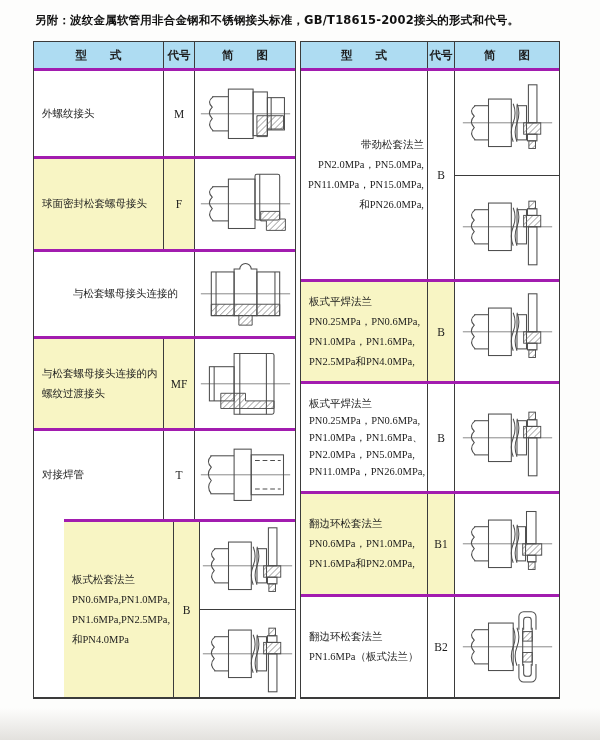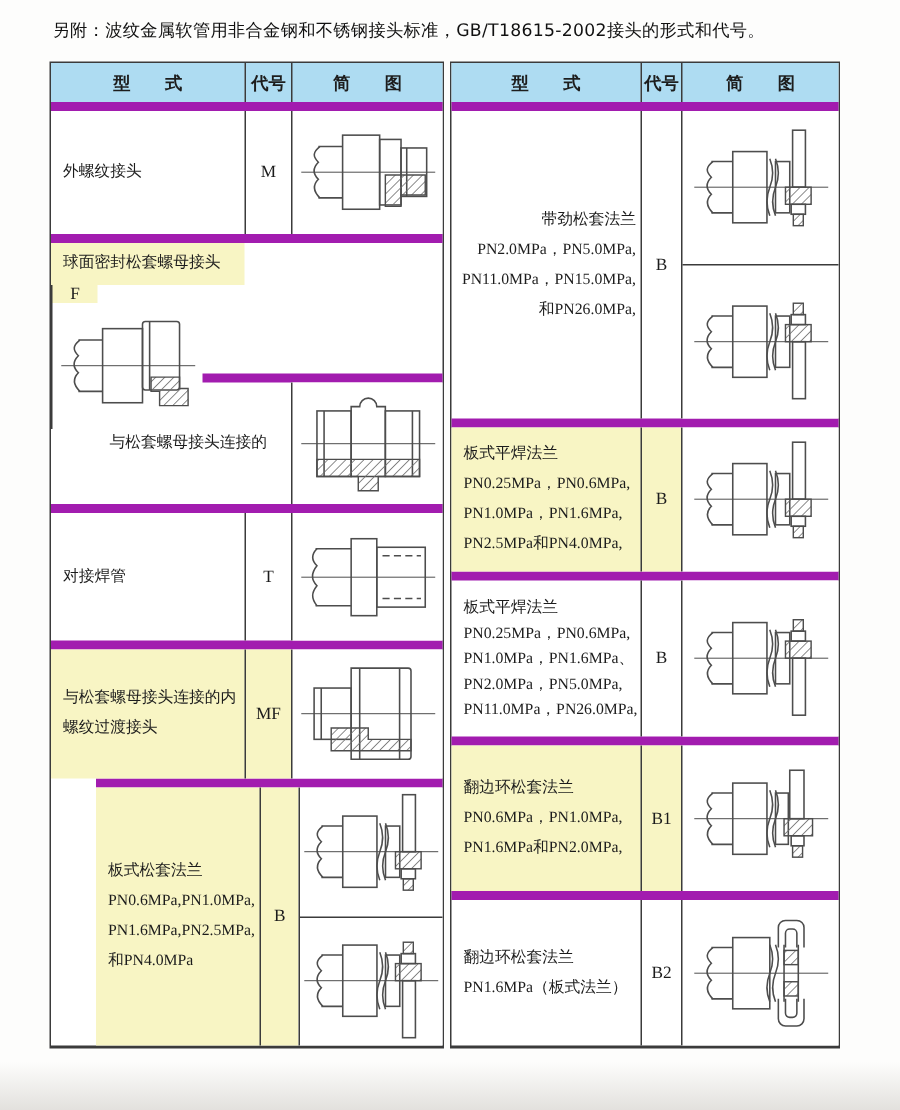--- a/index.html
+++ b/index.html
@@ -4,27 +4,27 @@
 <style>
   * { box-sizing: border-box; margin: 0; padding: 0; }
   html,body { width:600px; height:740px; }
   body {
     font-family: "Liberation Serif", "DejaVu Serif", serif;
     background:#fff;
   }
   .page { position:relative; width:600px; height:740px; background:#fdfdfc; overflow:hidden; }
   .caption {
     position:absolute; left:35px; top:13px;
-    font-size:11.5px; font-weight:normal; color:#111;
+    font-size:11.5px; font-weight:bold; color:#111;
     font-family:"DejaVu Sans","Liberation Sans",sans-serif;
     letter-spacing:0.2px; white-space:nowrap;
   }
   .tbl { position:absolute; border:1px solid #3b3b3b; border-bottom-width:2px; background:#fff; }
   .tr { display:flex; }
-  .tr + .tr { border-top:6px solid #a21caf; }
+  .tr + .tr { border-top:3px solid #a21caf; }
   .td, .th { height:100%; }
   .td + .td, .th + .th { border-left:1px solid #3b3b3b; }
   .th {
     background:var(--header-bg,#aedcf2);
     display:flex; align-items:center; justify-content:center;
     font-size:11.5px; font-weight:bold; color:#1d1d1d;
   }
   .td-type {
     padding:4px 3px 4px 8px;
     display:flex; flex-direction:column; justify-content:center;
@@ -80,21 +80,21 @@
                 <line class="ln" x1="15" y1="62" x2="32" y2="62"></line>
                 <rect class="ln" x="32" y="18" width="26" height="52"></rect>
                 <rect class="ln" x="58" y="21" width="15" height="46"></rect>
                 <rect class="ln" x="73" y="27" width="18" height="34"></rect>
                 <line class="ln" x1="77" y1="27" x2="77" y2="61"></line>
                 <path class="ht" d="M62 46 h28 v14 h-17 v8 h-11 z"></path>
               </svg>
             </div>
           </div>
         </div>
-        <div class="tr" style="height: 93px; flex-direction: column;">
+        <div class="tr" style="height: 93px;">
           <div class="td td-type hl" style="width: 129px;">
             <div class="type-line">球面密封松套螺母接头</div>
           </div>
           <div class="td td-code hl" style="width: 31px;">F</div>
           <div class="td td-dia" style="width: 101px;">
             <div class="dia-box">
               <svg class="dia" viewBox="0 0 100 88">
                 <line class="cl" x1="3" y1="44" x2="97" y2="44"></line>
                 <path class="ln" d="M16 26 C11 30 11 33 15 37 C11 41 11 45 15 49 C11 53 11 57 16 62"></path>
                 <line class="ln" x1="15" y1="26" x2="32" y2="26"></line>
@@ -114,60 +114,60 @@
           <div class="td td-dia" style="width: 101px;">
             <div class="dia-box">
               <svg class="dia" viewBox="0 0 100 88">
                 <line class="cl" x1="3" y1="44" x2="97" y2="44"></line>
                 <rect class="ln" x="14" y="21" width="24" height="46"></rect>
                 <line class="ln" x1="19" y1="21" x2="19" y2="67"></line>
                 <path class="ln" d="M38 18 h6 a6 6 0 0 1 12 0 h6 v49 h-24 z"></path>
                 <rect class="ln" x="62" y="21" width="24" height="46"></rect>
                 <line class="ln" x1="81" y1="21" x2="81" y2="67"></line>
                 <path class="ht" d="M14 55 h72 v12 h-29 v10 h-14 v-10 h-29 z"></path>
+              </svg>
+            </div>
+          </div>
+        </div>
+        <div class="tr" style="height: 92px;">
+          <div class="td td-type hl" style="width: 129px;">
+            <div class="type-line">与松套螺母接头连接的内</div>
+            <div class="type-line">螺纹过渡接头</div>
+          </div>
+          <div class="td td-code hl" style="width: 31px;">MF</div>
+          <div class="td td-dia" style="width: 101px;">
+            <div class="dia-box">
+              <svg class="dia" viewBox="0 0 100 88">
+                <line class="cl" x1="3" y1="44" x2="97" y2="44"></line>
+                <rect class="ln" x="12" y="26" width="26" height="36"></rect>
+                <line class="ln" x1="17" y1="26" x2="17" y2="62"></line>
+                <path class="ln" d="M38 12 h40 a2 2 0 0 1 2 2 v60 a2 2 0 0 1 -2 2 h-40 z"></path>
+                <line class="ln" x1="44" y1="12" x2="44" y2="76"></line>
+                <line class="ln" x1="72" y1="12" x2="72" y2="76"></line>
+                <path class="ht" d="M24 54 h26 v8 h30 v8 h-56 z"></path>
               </svg>
             </div>
           </div>
         </div>
         <div class="tr" style="height: 91px;">
           <div class="td td-type" style="width: 129px;">
             <div class="type-line">对接焊管</div>
           </div>
           <div class="td td-code" style="width: 31px;">T</div>
           <div class="td td-dia" style="width: 101px;">
             <div class="dia-box">
               <svg class="dia" viewBox="0 0 100 88">
                 <line class="cl" x1="3" y1="44" x2="97" y2="44"></line>
                 <path class="ln" d="M14 24 C10 28 10 32 14 36 C10 41 10 46 14 50 C10 55 10 59 14 64"></path>
                 <line class="ln" x1="13" y1="24" x2="38" y2="24"></line>
                 <line class="ln" x1="13" y1="64" x2="38" y2="64"></line>
                 <rect class="ln" x="38" y="17" width="18" height="54"></rect>
                 <rect class="ln" x="56" y="23" width="34" height="42"></rect>
                 <line class="ln" stroke-dasharray="5 3" x1="60" y1="29" x2="87" y2="29"></line>
                 <line class="ln" stroke-dasharray="5 3" x1="60" y1="59" x2="87" y2="59"></line>
-              </svg>
-            </div>
-          </div>
-        </div>
-        <div class="tr" style="height: 92px;">
-          <div class="td td-type hl" style="width: 129px;">
-            <div class="type-line">与松套螺母接头连接的内</div>
-            <div class="type-line">螺纹过渡接头</div>
-          </div>
-          <div class="td td-code hl" style="width: 31px;">MF</div>
-          <div class="td td-dia" style="width: 101px;">
-            <div class="dia-box">
-              <svg class="dia" viewBox="0 0 100 88">
-                <line class="cl" x1="3" y1="44" x2="97" y2="44"></line>
-                <rect class="ln" x="12" y="26" width="26" height="36"></rect>
-                <line class="ln" x1="17" y1="26" x2="17" y2="62"></line>
-                <path class="ln" d="M38 12 h40 a2 2 0 0 1 2 2 v60 a2 2 0 0 1 -2 2 h-40 z"></path>
-                <line class="ln" x1="44" y1="12" x2="44" y2="76"></line>
-                <line class="ln" x1="72" y1="12" x2="72" y2="76"></line>
-                <path class="ht" d="M24 54 h26 v8 h30 v8 h-56 z"></path>
               </svg>
             </div>
           </div>
         </div>
         <div class="tr" style="height: 178px; margin-left: 30px;">
           <div class="td td-type hl" style="width: 129px;">
             <div class="type-line">板式松套法兰</div>
             <div class="type-line">PN0.6MPa,PN1.0MPa,</div>
             <div class="type-line">PN1.6MPa,PN2.5MPa,</div>
             <div class="type-line">和PN4.0MPa</div>

